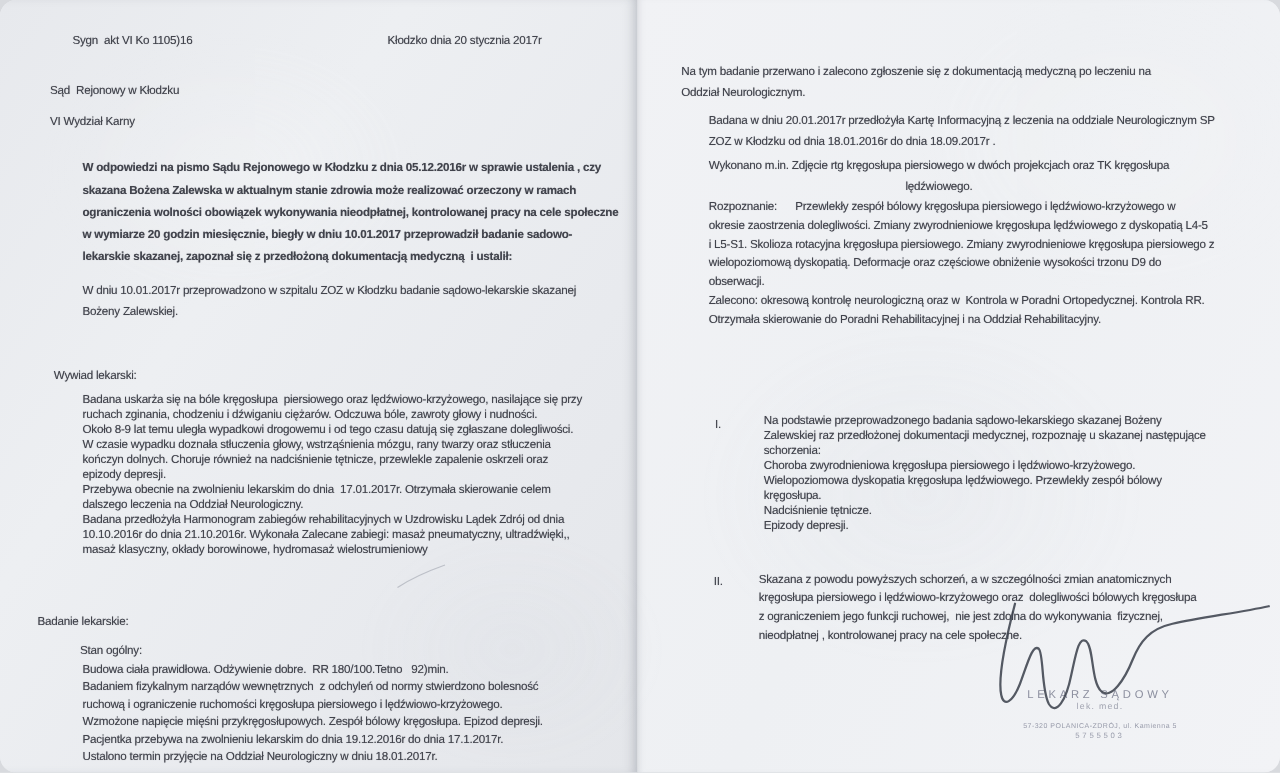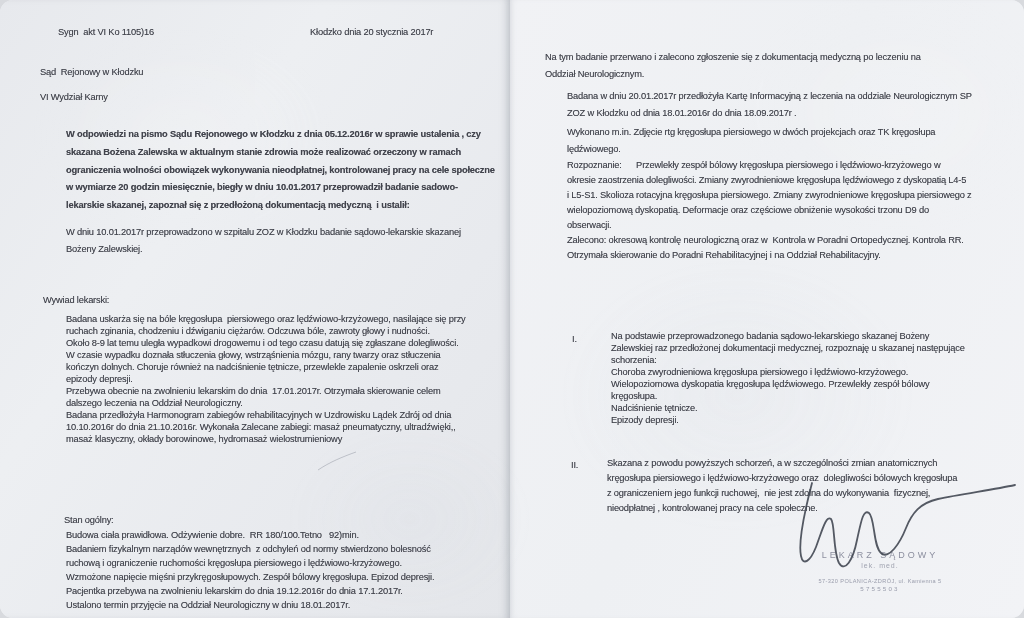--- a/index.html
+++ b/index.html
@@ -75,37 +75,38 @@
 Około 8-9 lat temu uległa wypadkowi drogowemu i od tego czasu datują się zgłaszane dolegliwości.
 W czasie wypadku doznała stłuczenia głowy, wstrząśnienia mózgu, rany twarzy oraz stłuczenia
 kończyn dolnych. Choruje również na nadciśnienie tętnicze, przewlekle zapalenie oskrzeli oraz
 epizody depresji.
 Przebywa obecnie na zwolnieniu lekarskim do dnia  17.01.2017r. Otrzymała skierowanie celem
 dalszego leczenia na Oddział Neurologiczny.
 Badana przedłożyła Harmonogram zabiegów rehabilitacyjnych w Uzdrowisku Lądek Zdrój od dnia
 10.10.2016r do dnia 21.10.2016r. Wykonała Zalecane zabiegi: masaż pneumatyczny, ultradźwięki,,
 masaż klasyczny, okłady borowinowe, hydromasaż wielostrumieniowy</div>
 
+  <div class="t ctr" style="left:30px;top:489px;width:430px;">Badanie lekarskie:</div>
   <div class="t" style="left:64px;top:512px;">Stan ogólny:</div>
   <div class="t lh14" style="left:66px;top:528px;">Budowa ciała prawidłowa. Odżywienie dobre.  RR 180/100.Tetno   92)min.
 Badaniem fizykalnym narządów wewnętrznych  z odchyleń od normy stwierdzono bolesność
 ruchową i ograniczenie ruchomości kręgosłupa piersiowego i lędźwiowo-krzyżowego.
 Wzmożone napięcie mięśni przykręgosłupowych. Zespół bólowy kręgosłupa. Epizod depresji.
 Pacjentka przebywa na zwolnieniu lekarskim do dnia 19.12.2016r do dnia 17.1.2017r.
 Ustalono termin przyjęcie na Oddział Neurologiczny w dniu 18.01.2017r.</div>
 
   <svg class="overlay" width="1024" height="618" viewBox="0 0 1024 618">
     <path d="M 318,470 C 330,462 342,457 356,452" stroke="rgba(110,115,128,0.35)" stroke-width="1" fill="none"></path>
   </svg>
 
   <div class="t lh17" style="left:545px;top:49px;">Na tym badanie przerwano i zalecono zgłoszenie się z dokumentacją medyczną po leczeniu na
 Oddział Neurologicznym.</div>
   <div class="t lh17" style="left:567px;top:88px;">Badana w dniu 20.01.2017r przedłożyła Kartę Informacyjną z leczenia na oddziale Neurologicznym SP
 ZOZ w Kłodzku od dnia 18.01.2016r do dnia 18.09.2017r .</div>
-  <div class="t lh17" style="left:567px;top:124px;">Wykonano m.in. Zdjęcie rtg kręgosłupa piersiowego w dwóch projekcjach oraz TK kręgosłupa
+  <div class="t lh17" style="left:567px;top:124px;text-align:center;">Wykonano m.in. Zdjęcie rtg kręgosłupa piersiowego w dwóch projekcjach oraz TK kręgosłupa
 lędźwiowego.</div>
   <div class="t lh15" style="left:567px;top:158px;">Rozpoznanie:      Przewlekły zespół bólowy kręgosłupa piersiowego i lędźwiowo-krzyżowego w
 okresie zaostrzenia dolegliwości. Zmiany zwyrodnieniowe kręgosłupa lędźwiowego z dyskopatią L4-5
 i L5-S1. Skolioza rotacyjna kręgosłupa piersiowego. Zmiany zwyrodnieniowe kręgosłupa piersiowego z
 wielopoziomową dyskopatią. Deformacje oraz częściowe obniżenie wysokości trzonu D9 do
 obserwacji.
 Zalecono: okresową kontrolę neurologiczną oraz w  Kontrola w Poradni Ortopedycznej. Kontrola RR.
 Otrzymała skierowanie do Poradni Rehabilitacyjnej i na Oddział Rehabilitacyjny.</div>
 
 

